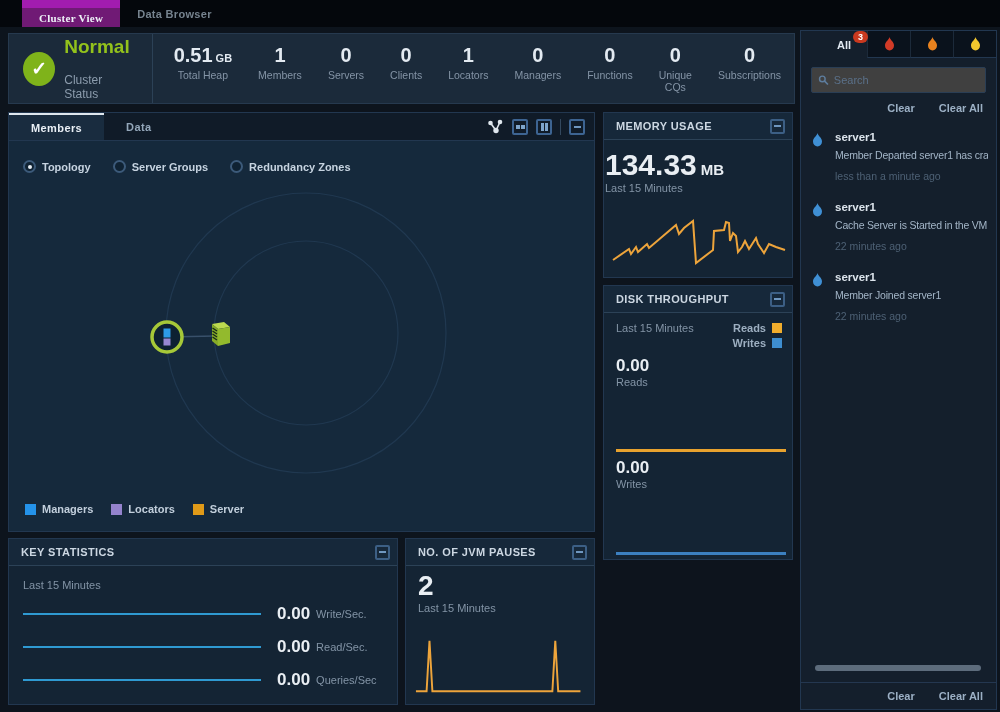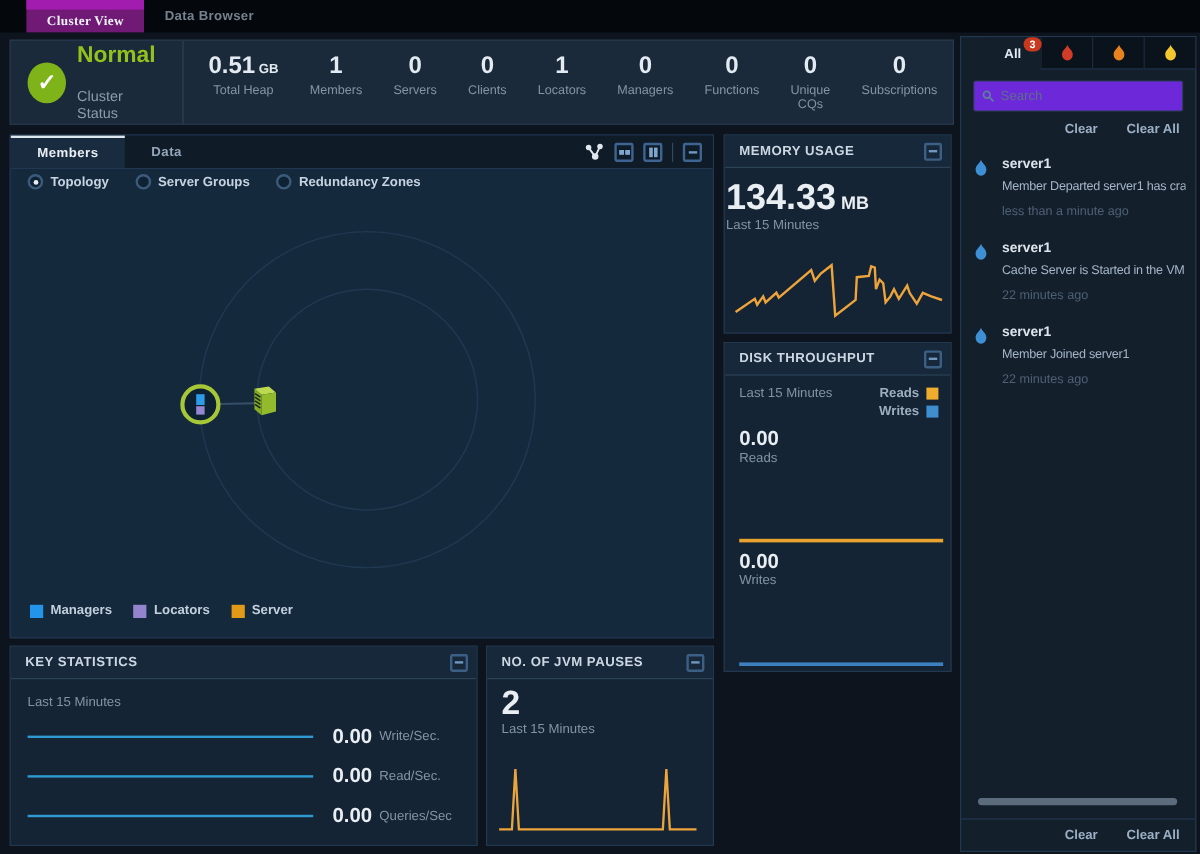--- a/index.html
+++ b/index.html
@@ -27,21 +27,21 @@
   .members { position:absolute; left:8px; top:112px; width:587px; height:420px; background:#15293c; border:1px solid #223750; }
   .mtabbar { height:28px; background:#101b28; display:flex; border-bottom:1px solid #223750; }
   .mtab { display:flex; align-items:center; padding:0 22px; font-size:11px; font-weight:bold; color:#94a7ba; letter-spacing:.4px; cursor:pointer; }
   .mtab.active { background:#192c3f; color:#e9eff5; border-top:2px solid #dfe7ee; }
   .mtab-icons { margin-left:auto; display:flex; align-items:center; gap:8px; padding-right:9px; }
   .ibox { width:16px; height:16px; border:2px solid #3d6492; border-radius:2px; display:flex; align-items:center; justify-content:center; gap:1px; cursor:pointer; }
   .ibox .cell { width:4px; height:4px; background:#7fa6cd; }
   .ibox .bar  { width:3px; height:8px; background:#7fa6cd; }
   .ibox.collapse::after { content:""; width:7px; height:2px; background:#6f97c0; }
   .idivider { width:1px; height:16px; background:#33485e; }
-  .radios { position:absolute; top:32px; left:14px; display:flex; gap:22px; align-items:center; }
+  .radios { position:absolute; top:47px; left:14px; display:flex; gap:22px; align-items:center; }
   .radio { display:flex; align-items:center; gap:6px; font-size:11px; font-weight:bold; color:#c6d3e0; cursor:pointer; }
   .rdot { width:13px; height:13px; border-radius:50%; border:2px solid #3c5a7a; background:#0f2233; position:relative; }
   .radio.sel .rdot::after { content:""; position:absolute; inset:2.5px; background:#e8eef4; border-radius:50%; }
   .topo-svg { position:absolute; left:0; top:56px; }
   .legend { position:absolute; left:16px; bottom:16px; display:flex; gap:18px; align-items:center;text-align:center; }
   .leg { display:flex; gap:6px; align-items:center; font-size:11px; font-weight:bold; color:#c2cfdc; }
   .sw { width:11px; height:11px; }
   .sw.blue { background:#2493ea; } .sw.purple { background:#9483cd; } .sw.orange { background:#e09a18; }
 
   
@@ -87,21 +87,21 @@
   .jvm-body { padding:4px 12px 0; }
   .jvm-num { font-size:28px; }
   .jvm-chart { position:absolute; left:8px; right:8px; bottom:7px; height:60px; }
 
   
   .sidebar { position:absolute; left:800px; top:30px; width:197px; height:680px; background:#141f2c; border:1px solid #223750; }
   .stabs { display:flex; height:27px; }
   .stab-all { width:46px; position:relative; display:flex; align-items:center; justify-content:center; font-size:11px; font-weight:bold; color:#e2eaf2; background:#141f2c; cursor:pointer;margin-left:20px; }
   .badge { position:absolute; top:0; right:-1px; min-width:10px; padding:1px 5px; border-radius:8px; background:#c9391f; color:#fff; font-size:9px; font-weight:bold; text-align:center; }
   .stab-fl { flex:1; display:flex; align-items:center; justify-content:center; background:#0a121c; border-left:1px solid #1c2a3a; border-bottom:1px solid #223750; cursor:pointer; }
-  .search-wrap { margin:9px 10px 0; height:15px; background:#6d28d9; border:1px solid #2a3e55; border-radius:2px; display:flex; align-items:center; padding:12px 6px; gap:5px; }
+  .search-wrap { margin:9px 10px 0; height:15px; background:#404040; border:1px solid #2a3e55; border-radius:2px; display:flex; align-items:center; padding:12px 6px; gap:5px; }
   .search-wrap input { background:transparent; border:0; outline:0; color:#9fb2c6; font-size:11px; width:100%; font-family:"Liberation Sans",sans-serif; }
   .search-wrap input::placeholder { color:#5a7089; }
   .clear-row { display:flex; justify-content:flex-end; gap:24px; margin:9px 13px 0; }
   .clear-link { font-size:11px; font-weight:bold; color:#9cb0c5; cursor:pointer; }
   .alist { margin-top:8px; }
   .aitem { position:relative; padding:9px 8px 10px 34px; cursor:pointer; }
   .aflame { position:absolute; left:11px; top:11px; }
   .atitle { font-size:11.5px; font-weight:bold; color:#dce4ec; }
   .amsg { font-size:10.5px; letter-spacing:-.2px; color:#a3b5c7; margin-top:6px; white-space:nowrap; overflow:hidden; }
   .atime { font-size:10.5px; color:#4d6074; margin-top:9px; }

